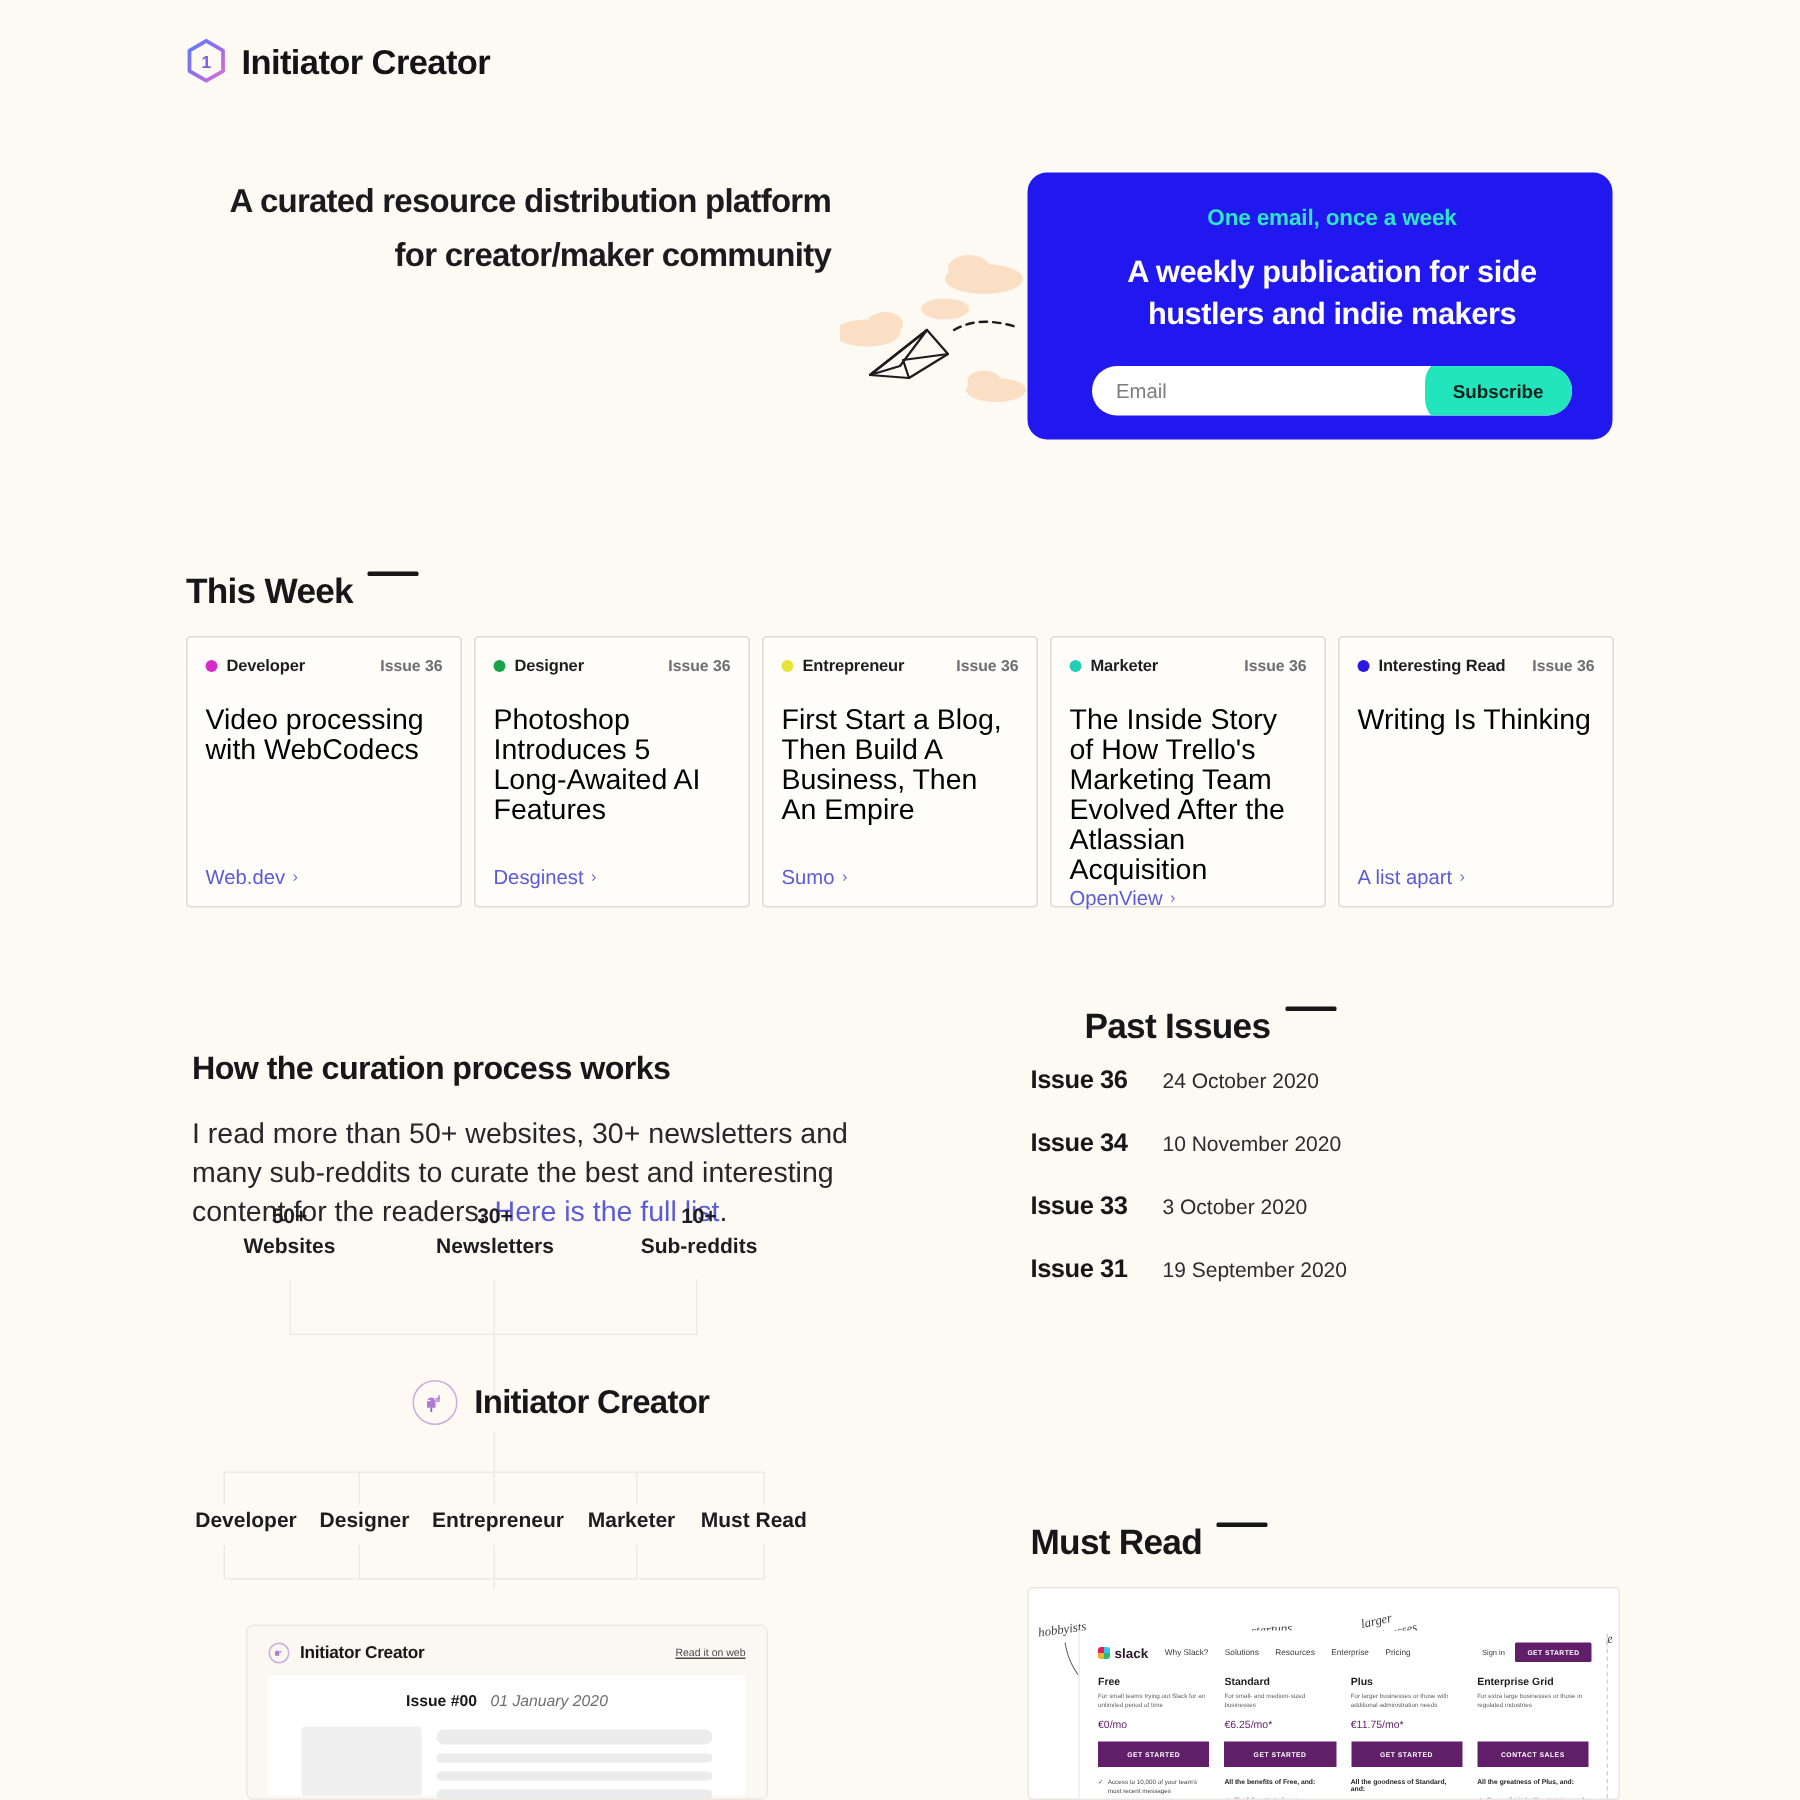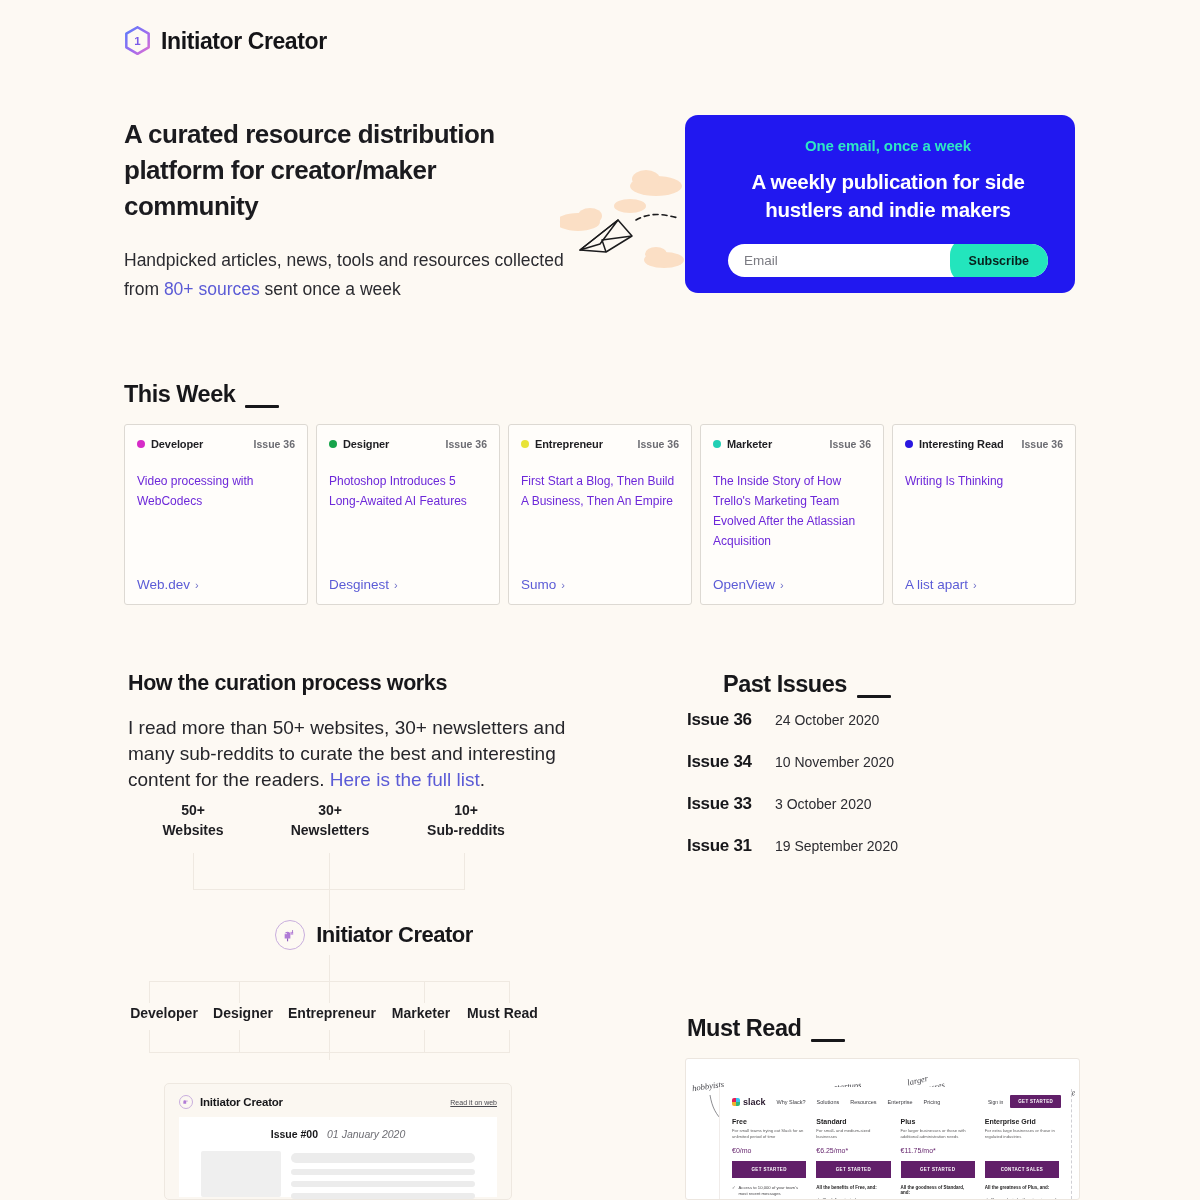--- a/index.html
+++ b/index.html
@@ -14,22 +14,22 @@
   .page { position: relative; width: 1200px; height: 1200px; }
 
   
   .header { position: absolute; left: 124px; top: 26px; display: flex; align-items: center; gap: 10px; }
   .logo-hex { width: 27px; height: 30px; display: block; }
   .brand { font-size: 23px; font-weight: 700; letter-spacing: -0.4px; color: #141417; }
 
   
   .hero-left { position: absolute; left: 124px; top: 116px; width: 460px; }
   h1.hero-title {
-    font-size: 26px; line-height: 36px; font-weight: 700;
-    letter-spacing: -0.5px; color: #1b1b1f; max-width: 430px;
+    font-size: 22px; line-height: 36px; font-weight: 700;
+    letter-spacing: -0.5px; color: #1b1b1f; max-width: 430px; text-align: right;
   }
   p.hero-sub {
     margin-top: 22px; font-size: 17.5px; line-height: 29px; color: #2b2b30; max-width: 440px;
   }
   a.link { color: #5b5bd6; text-decoration: none; }
 
   
   .illus { position: absolute; left: 560px; top: 160px; width: 135px; height: 120px; }
 
   
@@ -54,45 +54,45 @@
   .sub-input::placeholder { color: #7b7b82; }
   .sub-btn {
     height: 45px; padding: 0 19px; border: 0; border-radius: 17px;
     background: #23e5bd; color: #08201c; font-size: 12.5px; font-weight: 700;
     font-family: "Liberation Sans", sans-serif; cursor: pointer;
   }
 
   
   .sec-title {
     font-size: 23.5px; font-weight: 700; letter-spacing: -0.5px; color: #17171a;
-    display: flex; align-items: flex-end; gap: 10px;
+    display: flex; align-items: flex-start; gap: 10px;
   }
   .sec-title .rule { display: inline-block; width: 34px; height: 3px; background: #17171a; border-radius: 1px; }
 
   
   .thisweek-title { position: absolute; left: 124px; top: 381px; }
   .cards { position: absolute; left: 124px; top: 424px; display: flex; gap: 8px; }
   .card {
     width: 184px; height: 181px; background: #fffdfa; border: 1px solid #ddd9d3;
     border-radius: 3px; padding: 13px 12px 12px 12px; display: flex; flex-direction: column;
   }
   .card-top { display: flex; align-items: center; justify-content: space-between; }
   .cat { display: flex; align-items: center; gap: 6px; }
   .dot { width: 8px; height: 8px; border-radius: 50%; display: inline-block; }
   .cat-name { font-size: 11px; font-weight: 700; color: #1e1e22; letter-spacing: -0.1px; }
   .issue-no { font-size: 10.5px; font-weight: 700; color: #6c6c72; }
   .card-title {
-    margin-top: 21px; font-size: 12px; line-height: 20px; color: #6d28d9; flex: 1;
+    margin-top: 21px; font-size: 19px; line-height: 20px; color: #000000; flex: 1;
   }
   .card-src { font-size: 13.5px; color: #5b5bd6; display: flex; align-items: center; gap: 5px; }
   .chev { font-size: 11px; color: #6e6ec9; }
 
   
   .cur { position: absolute; left: 128px; top: 671px; width: 470px; }
-  .cur h2 { font-size: 21.5px; font-weight: 700; letter-spacing: -0.4px; color: #17171a; }
+  .cur h2 { font-size: 21.5px; font-weight: 700; letter-spacing: -0.4px; color: #17171a; margin-top: 29px; }
   .cur p { margin-top: 19px; font-size: 19px; line-height: 26px; color: #26262b; }
 
   
   .diagram { position: absolute; left: 124px; top: 800px; width: 500px; height: 260px; }
   .dg-row-top { position: absolute; top: 0; left: 0; width: 500px; display: flex; }
   .dg-node { text-align: center; font-size: 14px; line-height: 20px; font-weight: 700; color: #1d1d21; }
   .dg-line { position: absolute; background: #efe9e1; }
   .dg-center { position: absolute; top: 120px; left: 0; width: 500px; display: flex; justify-content: center; align-items: center; gap: 11px; }
   .mail-circle {
     width: 30px; height: 30px; border-radius: 50%; border: 1px solid #c9aede;
@@ -171,21 +171,20 @@
           </defs>
         <path d="M14 1.2 L25.6 7.9 L25.6 22.1 L14 28.8 L2.4 22.1 L2.4 7.9 Z" fill="none" stroke="url(#hx)" stroke-width="2.6" stroke-linejoin="round"></path>
         <text x="14" y="20" text-anchor="middle" font-family="Liberation Sans, sans-serif" font-size="12" font-weight="700" fill="#7B5BE8">1</text>
       </svg>
     </span>
     <span class="brand">Initiator Creator</span>
   </div>
 
   <div class="hero-left">
     <h1 class="hero-title">A curated resource distribution platform for creator/maker community</h1>
-    <p class="hero-sub"><span>Handpicked articles, news, tools and resources collected from </span><a class="link" href="#">80+ sources</a><span> sent once a week</span></p>
   </div>
 
   <div class="illus">
     <svg width="135" height="120" viewBox="0 0 135 120">
       <g fill="#FBDFC5">
         <ellipse cx="18" cy="62" rx="22" ry="9"></ellipse>
           <ellipse cx="30" cy="56" rx="12" ry="8"></ellipse>
         <ellipse cx="96" cy="26" rx="26" ry="10"></ellipse>
           <ellipse cx="86" cy="19" rx="14" ry="9"></ellipse>
         <ellipse cx="70" cy="46" rx="16" ry="7"></ellipse>

